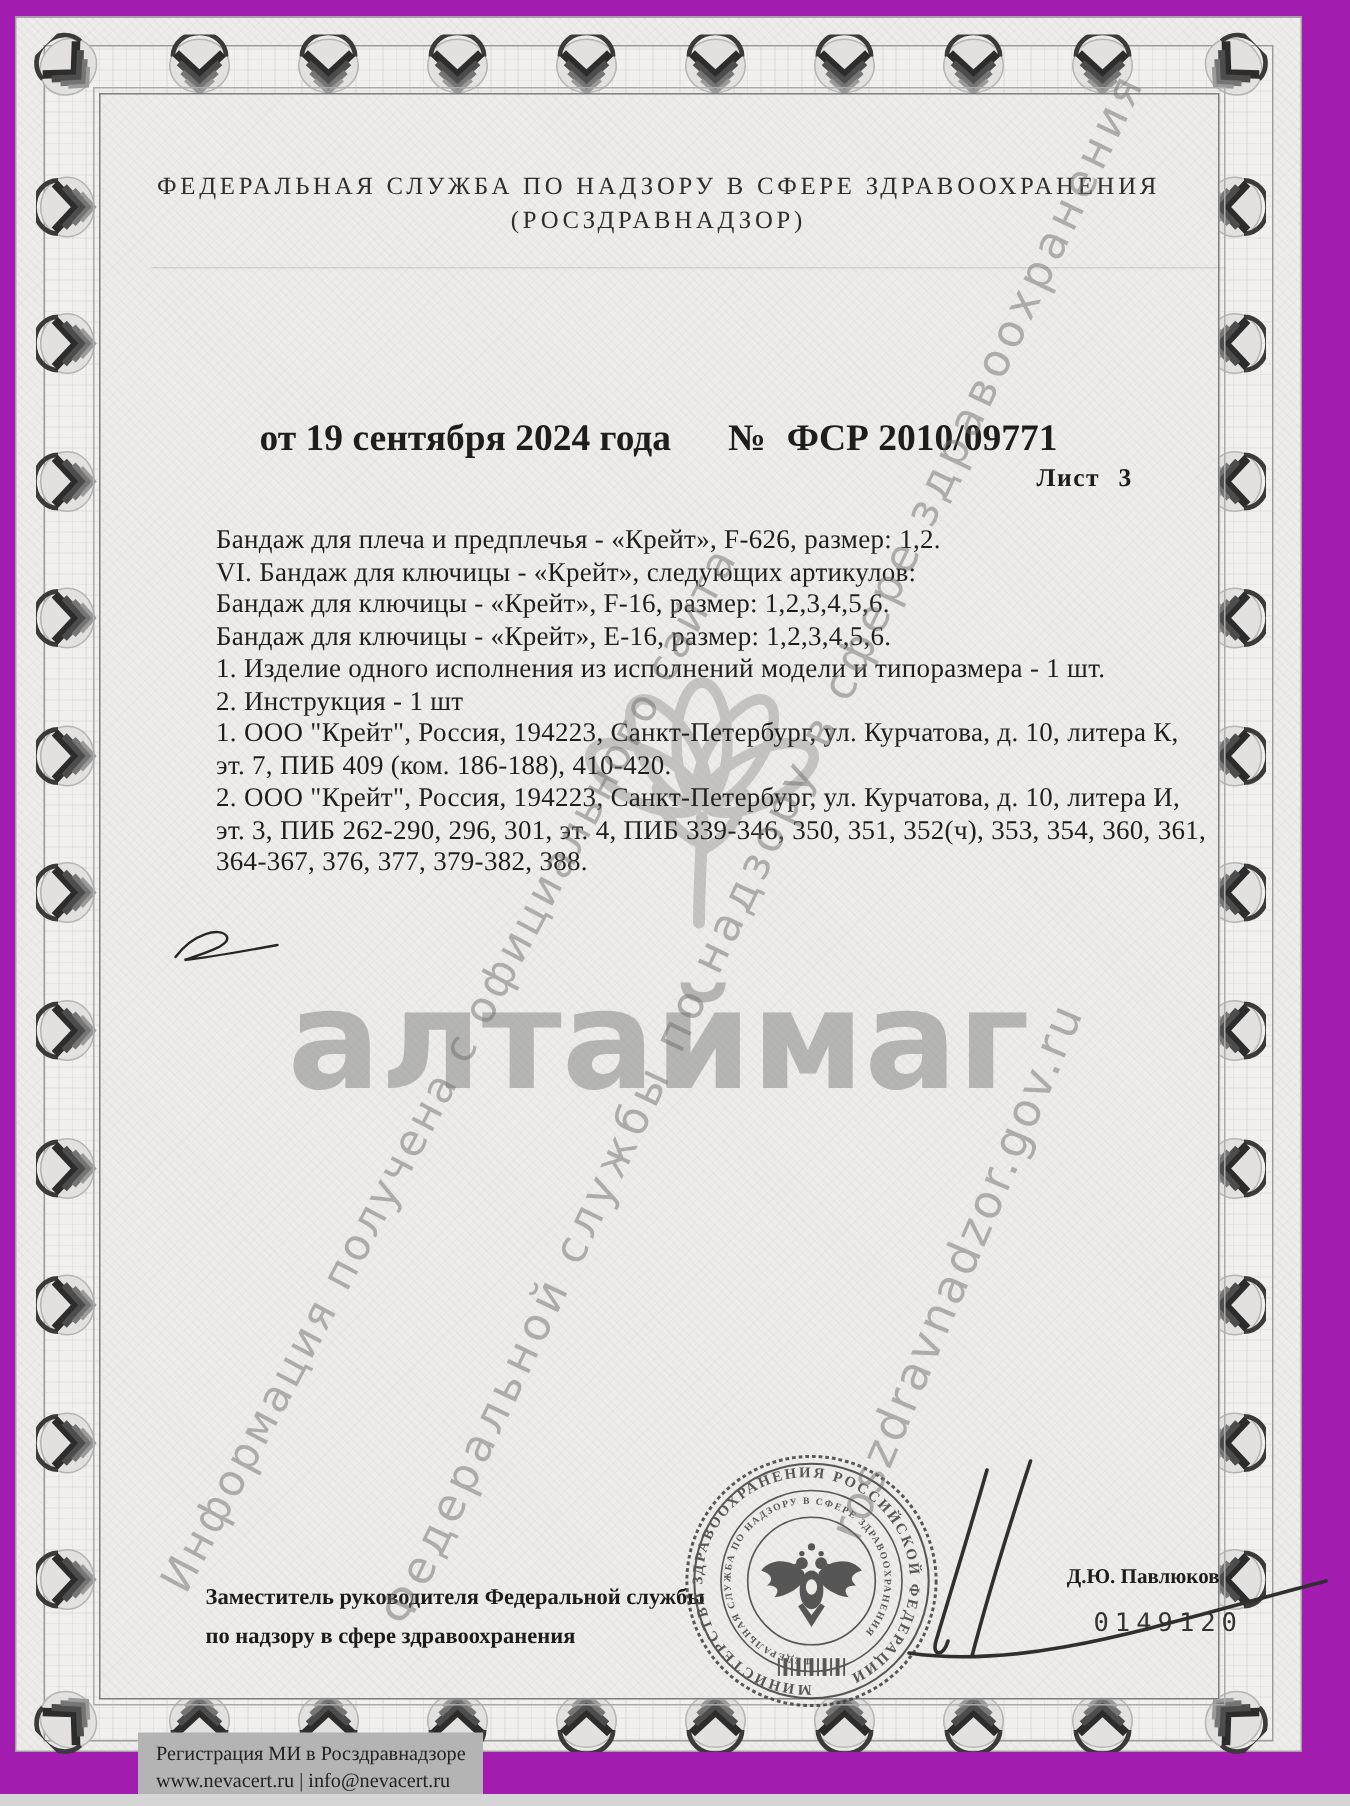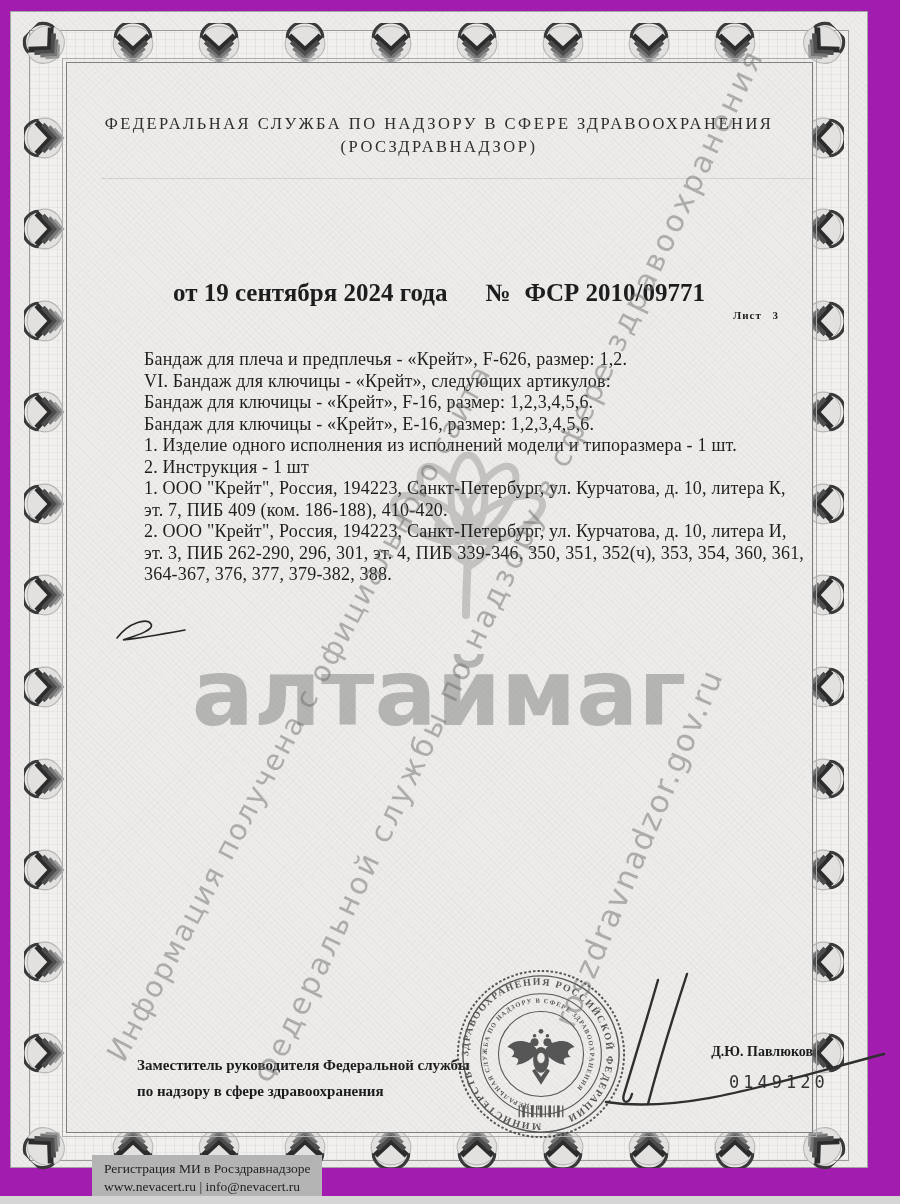--- a/index.html
+++ b/index.html
@@ -28,21 +28,21 @@
   
   .agency{position:absolute;left:0;right:0;top:100px;text-align:center;
           font-size:16.5px;line-height:23px;letter-spacing:2.5px;color:#2d2d2d;z-index:5;}
   .doc-title{position:absolute;left:0;right:0;top:166px;text-align:center;
              font-family:"Liberation Sans",sans-serif;font-weight:bold;font-size:27px;
              line-height:31px;letter-spacing:1.5px;color:#191919;z-index:5;}
   .date-row{position:absolute;left:0;right:0;top:267px;text-align:center;font-weight:bold;
             font-size:25px;color:#1d1d1d;z-index:5;}
   .date-row .num-sign{margin-left:38px;}
   .date-row .num{margin-left:14px;}
-  .sheet-no{position:absolute;left:722px;top:297px;font-weight:bold;font-size:11px;
+  .sheet-no{position:absolute;left:680px;top:297px;font-weight:bold;font-size:17px;
             letter-spacing:1px;word-spacing:7px;color:#1c1c1c;z-index:5;}
   .body{position:absolute;left:133px;top:337px;width:670px;font-size:18px;
         line-height:21.5px;color:#1e1e1e;letter-spacing:.2px;z-index:5;}
   
   .leaf{position:absolute;left:365px;top:425px;width:185px;height:185px;z-index:4;opacity:.5;}
   .squiggle{position:absolute;left:100px;top:600px;width:80px;height:40px;z-index:5;}
   .seal{position:absolute;left:441px;top:953px;width:178px;height:178px;z-index:6;opacity:.85;}
   .sealtxt-o{font-family:"Liberation Serif",serif;font-weight:bold;font-size:10px;letter-spacing:1.6px;fill:#3d3d3d;}
   .sealtxt-i{font-family:"Liberation Serif",serif;font-weight:bold;font-size:6.6px;letter-spacing:1.1px;fill:#3d3d3d;}
   .signature{position:absolute;left:555px;top:950px;width:330px;height:150px;z-index:7;}

